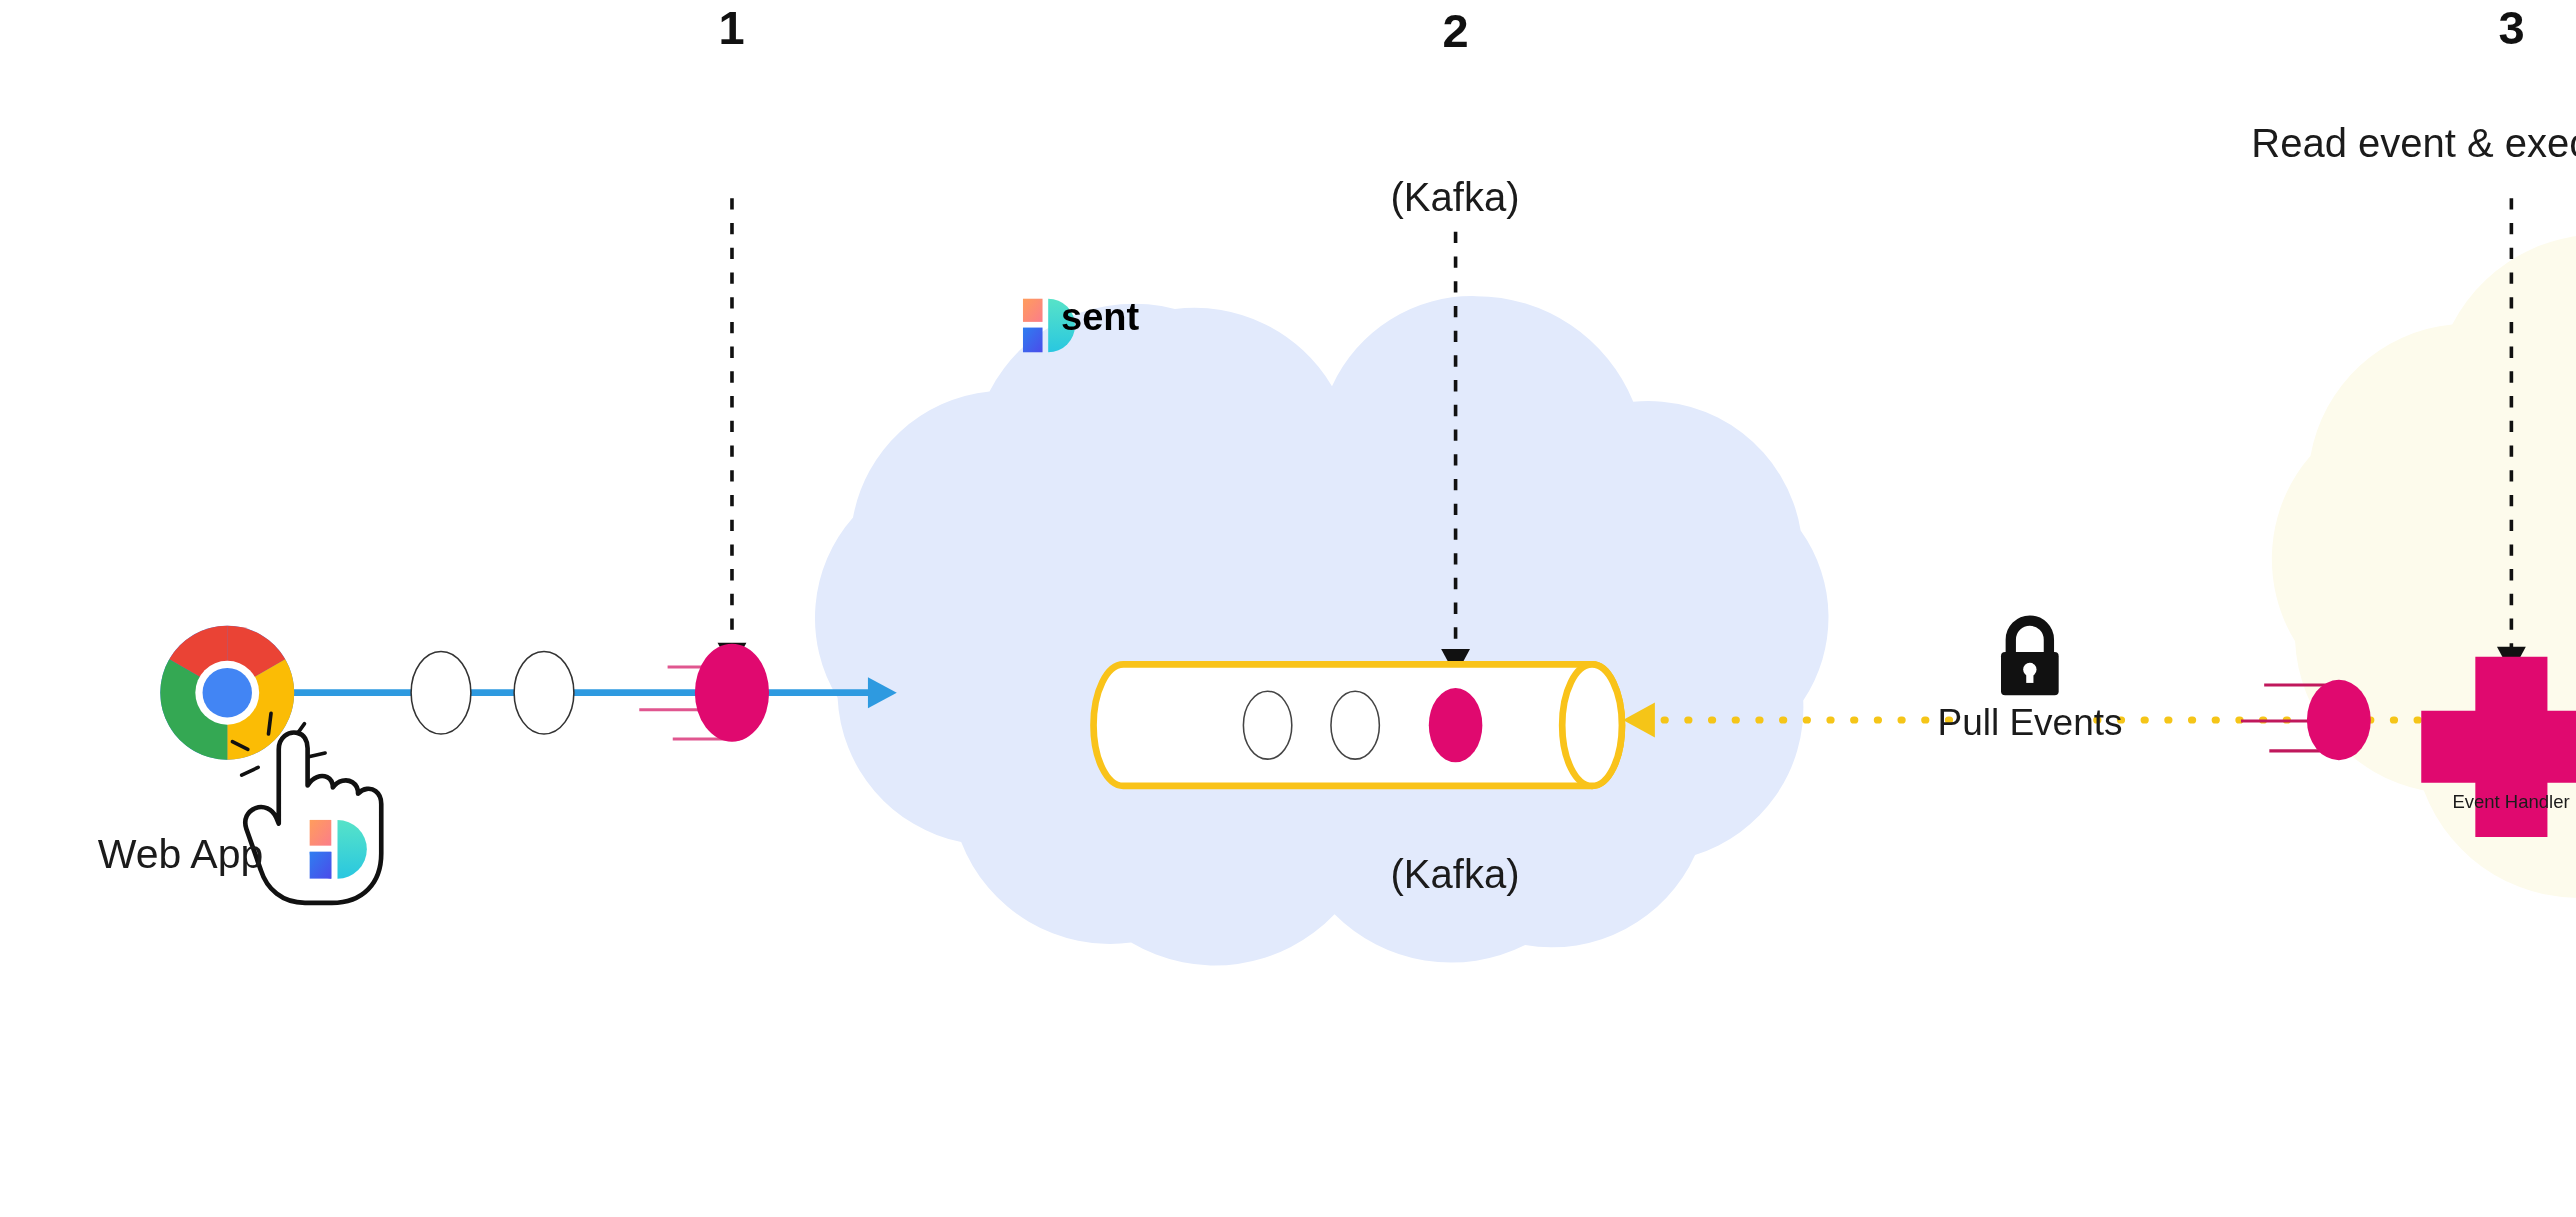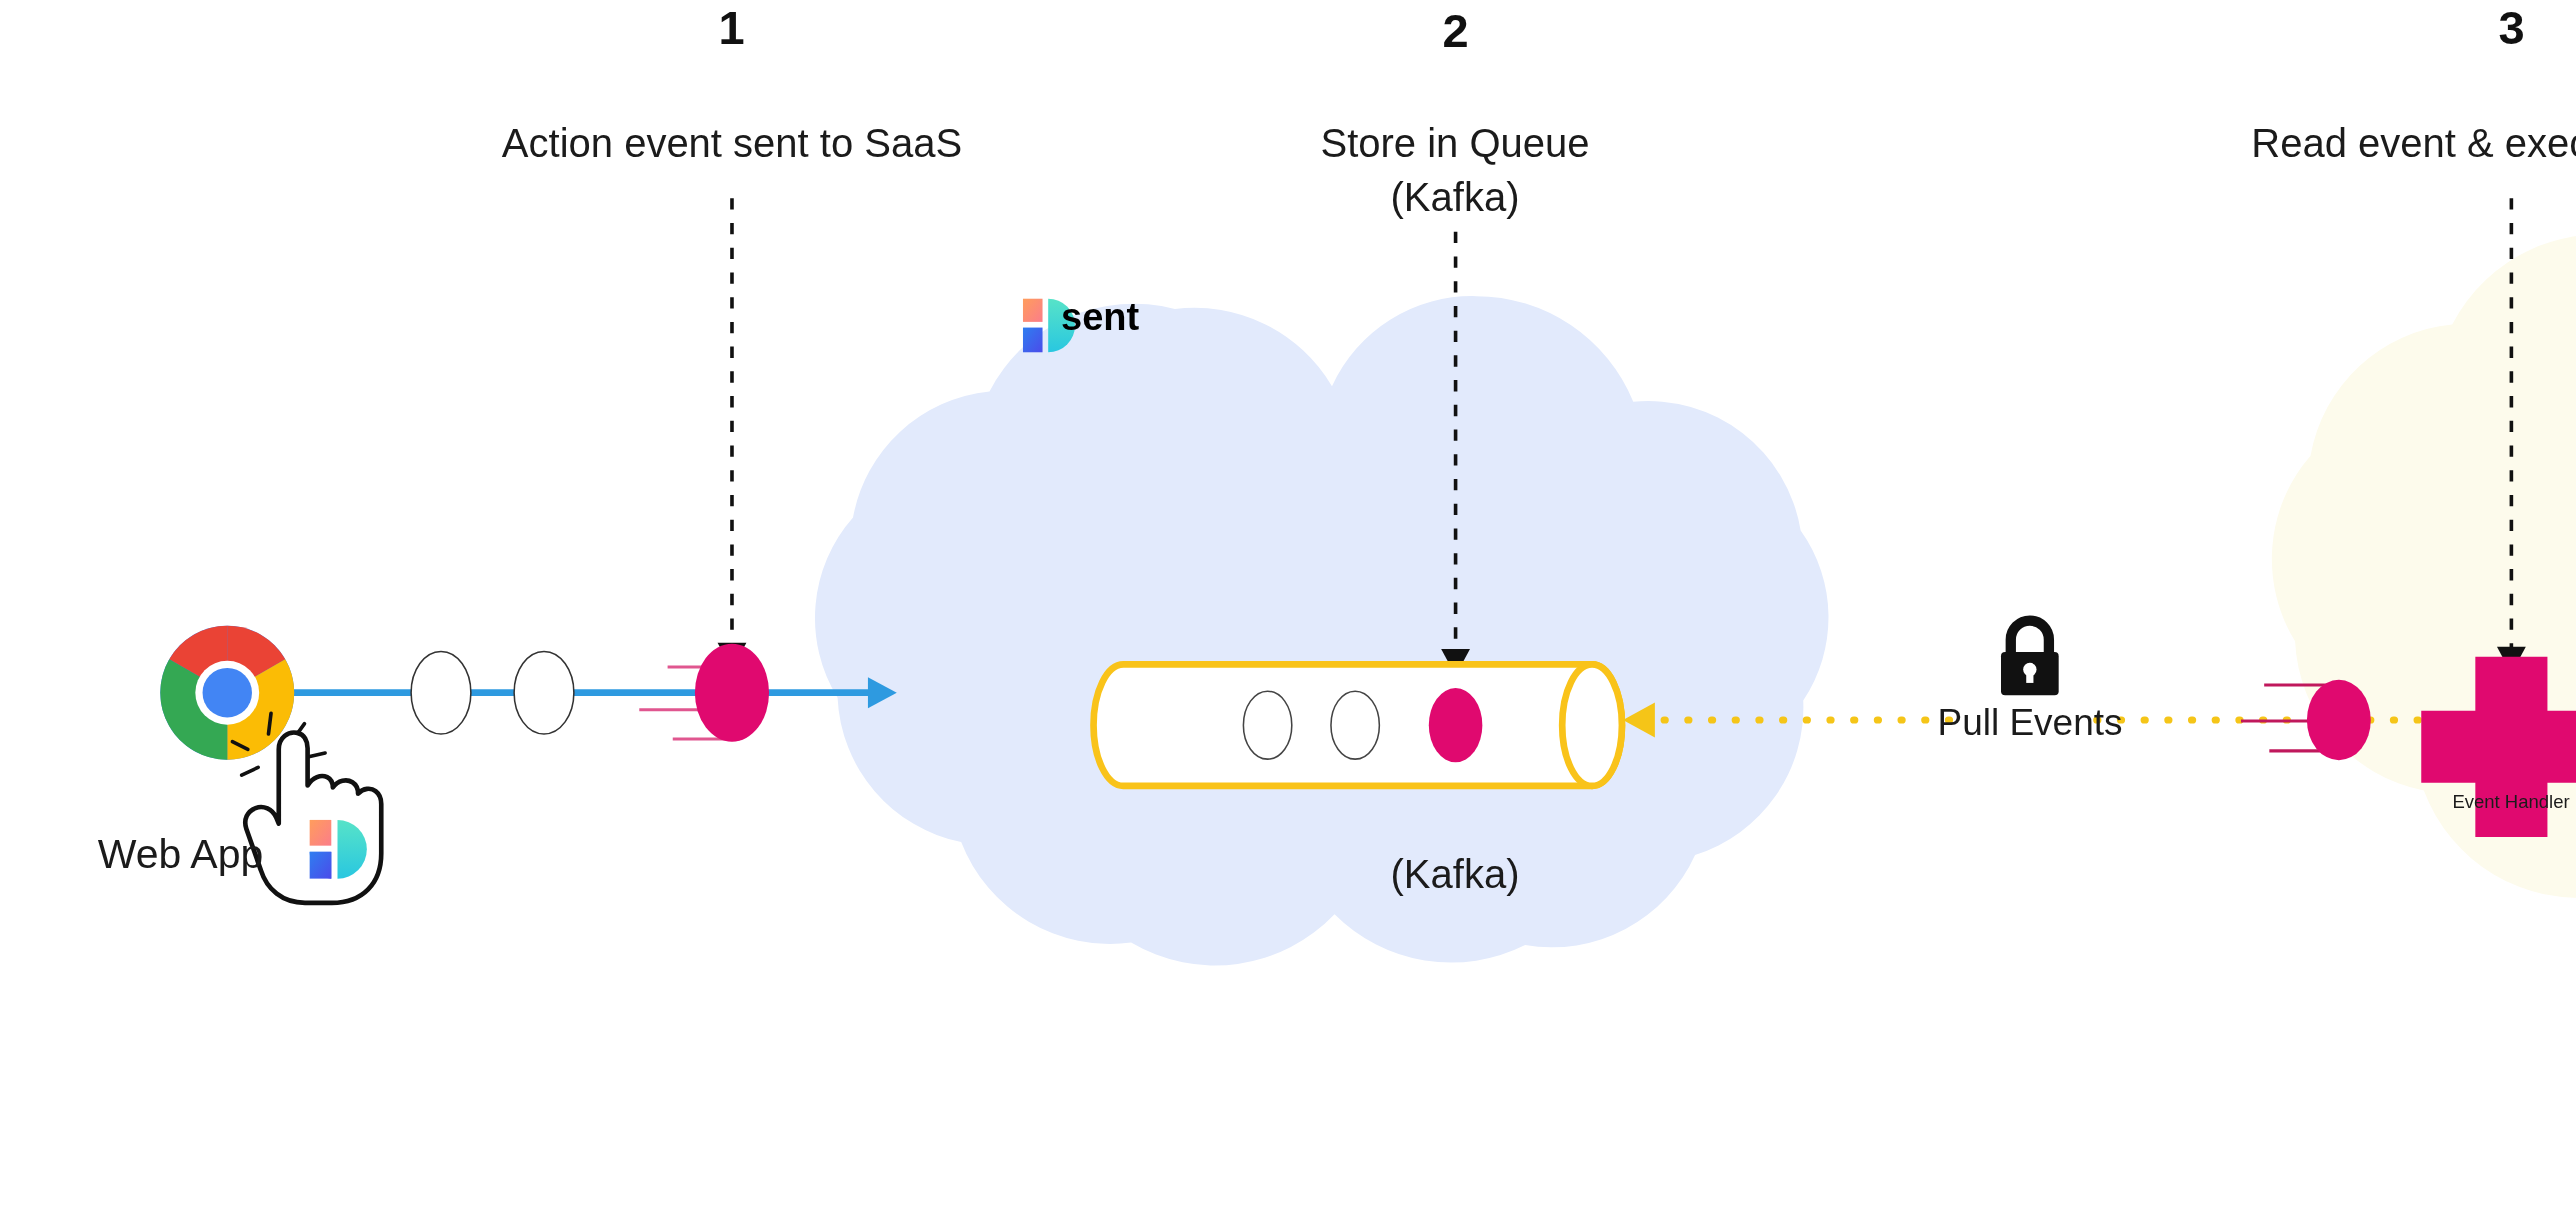--- a/index.html
+++ b/index.html
@@ -146,24 +146,22 @@
       <path d="M5030,1540 C5130,1760 5340,1960 5540,2035"></path>
     </g>
 
     <g>
       <path fill="#e0096f" d="
         M4805,1275 h140 v105 h105 v140 h-105 v105 h-140 v-105 h-105 v-140 h105 Z"></path>
     </g>
   </svg>
 
   <div class="step-num" style="left:654px;top:0px;width:155px;">1</div>
-  <div class="step-cap" style="left:397px;top:118px;width:670px;">Action event sent to SaaS</div>
 
   <div class="step-num" style="left:1378px;top:2.6px;width:155px;">2</div>
-  <div class="step-cap" style="left:1146px;top:118px;width:618px;">Store in Queue</div>
   <div class="step-cap" style="left:1146px;top:172px;width:618px;">(Kafka)</div>
 
   <div class="step-num" style="left:2434px;top:0px;width:155px;">3</div>
   <div class="step-cap" style="left:2125px;top:118px;width:773px;">Read event &amp; execute runner</div>
 
   <svg class="layer" viewBox="0 0 6770 2363">
 
     <g transform="translate(310,1215)">
       <circle cx="130" cy="130" r="130" fill="#4285f4"></circle>
       <path d="M130,0 A130,130 0 0 1 242.6,65 L130,130 Z" fill="#ea4335"></path>

